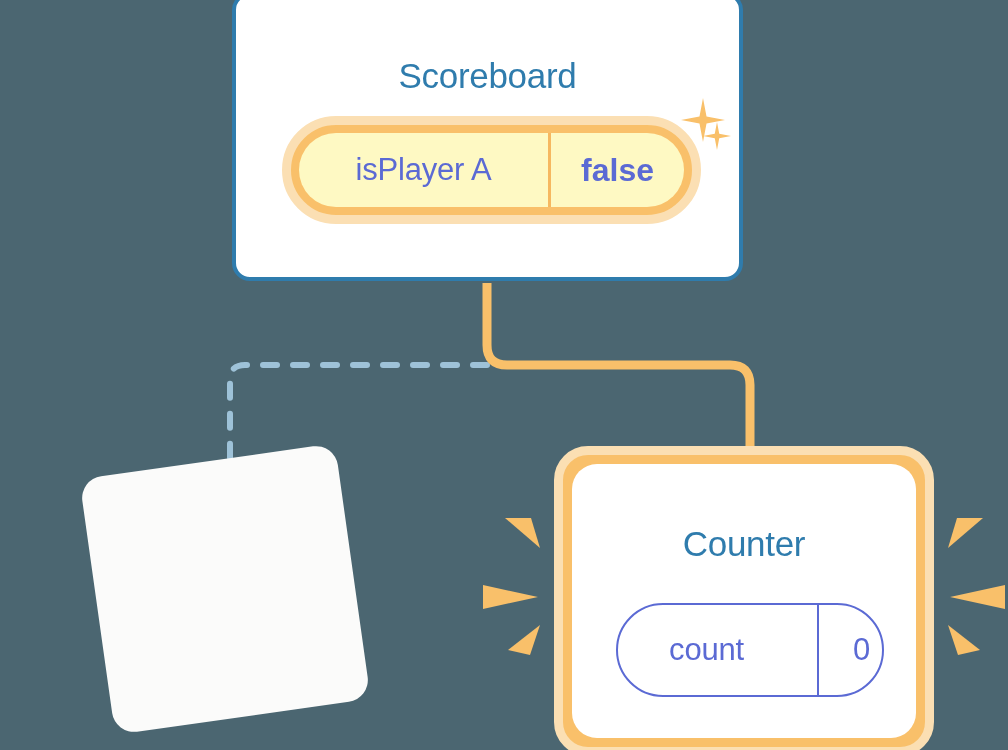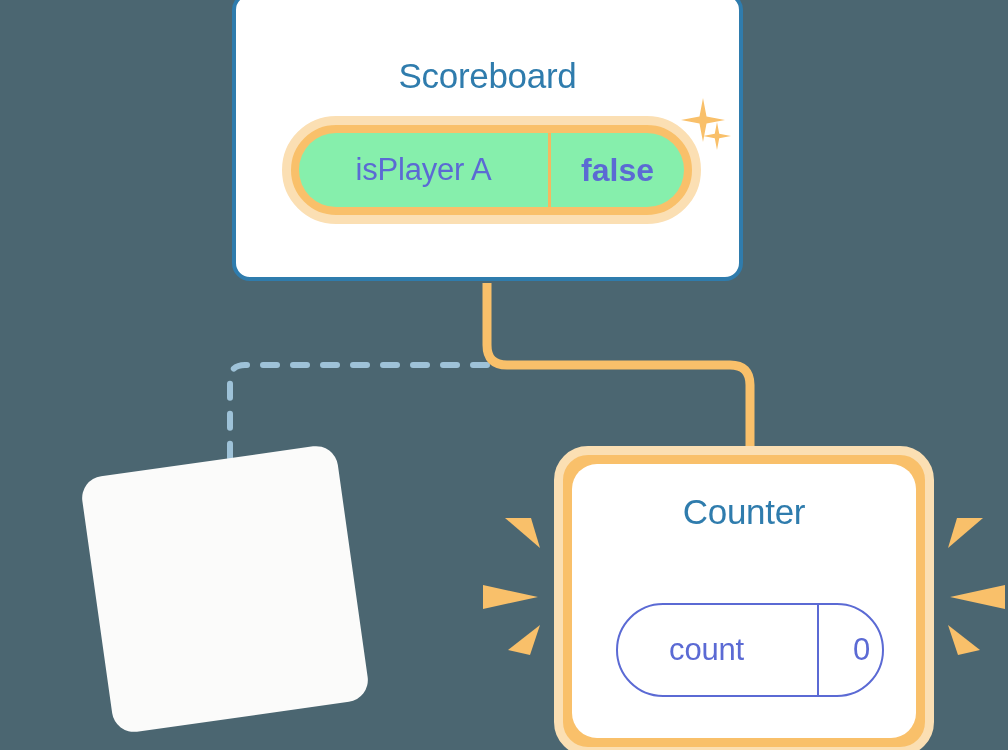--- a/index.html
+++ b/index.html
@@ -64,21 +64,21 @@
     height: 108px;
     box-sizing: border-box;
     border: 9px solid #fbdfb3;
     border-radius: 60px;
     background: #f9c06a;
   }
   .pill-inner {
     position: absolute;
     inset: 8px;
     box-sizing: border-box;
-    background: #86efac;
+    background: #fef9c3;
     border-radius: 50px;
     display: flex;
     align-items: stretch;
     overflow: hidden;
   }
   .pill-key, .pill-val {
     display: flex;
     align-items: center;
     justify-content: center;
     color: #5b6ad4;
@@ -139,21 +139,21 @@
     border-radius: 25px;
     display: flex;
     flex-direction: column;
     align-items: center;
   }
   .counter-title {
     color: #2f7cad;
     font-size: 35px;
     font-weight: 400;
     letter-spacing: -0.3px;
-    margin-top: 30px;
+    margin-top: 62px;
     line-height: 1;
   }
   .counter-pill {
     position: absolute;
     left: 44px;
     top: 139px;
     width: 268px;
     height: 94px;
     box-sizing: border-box;
     border: 2px solid #5b6ad4;

